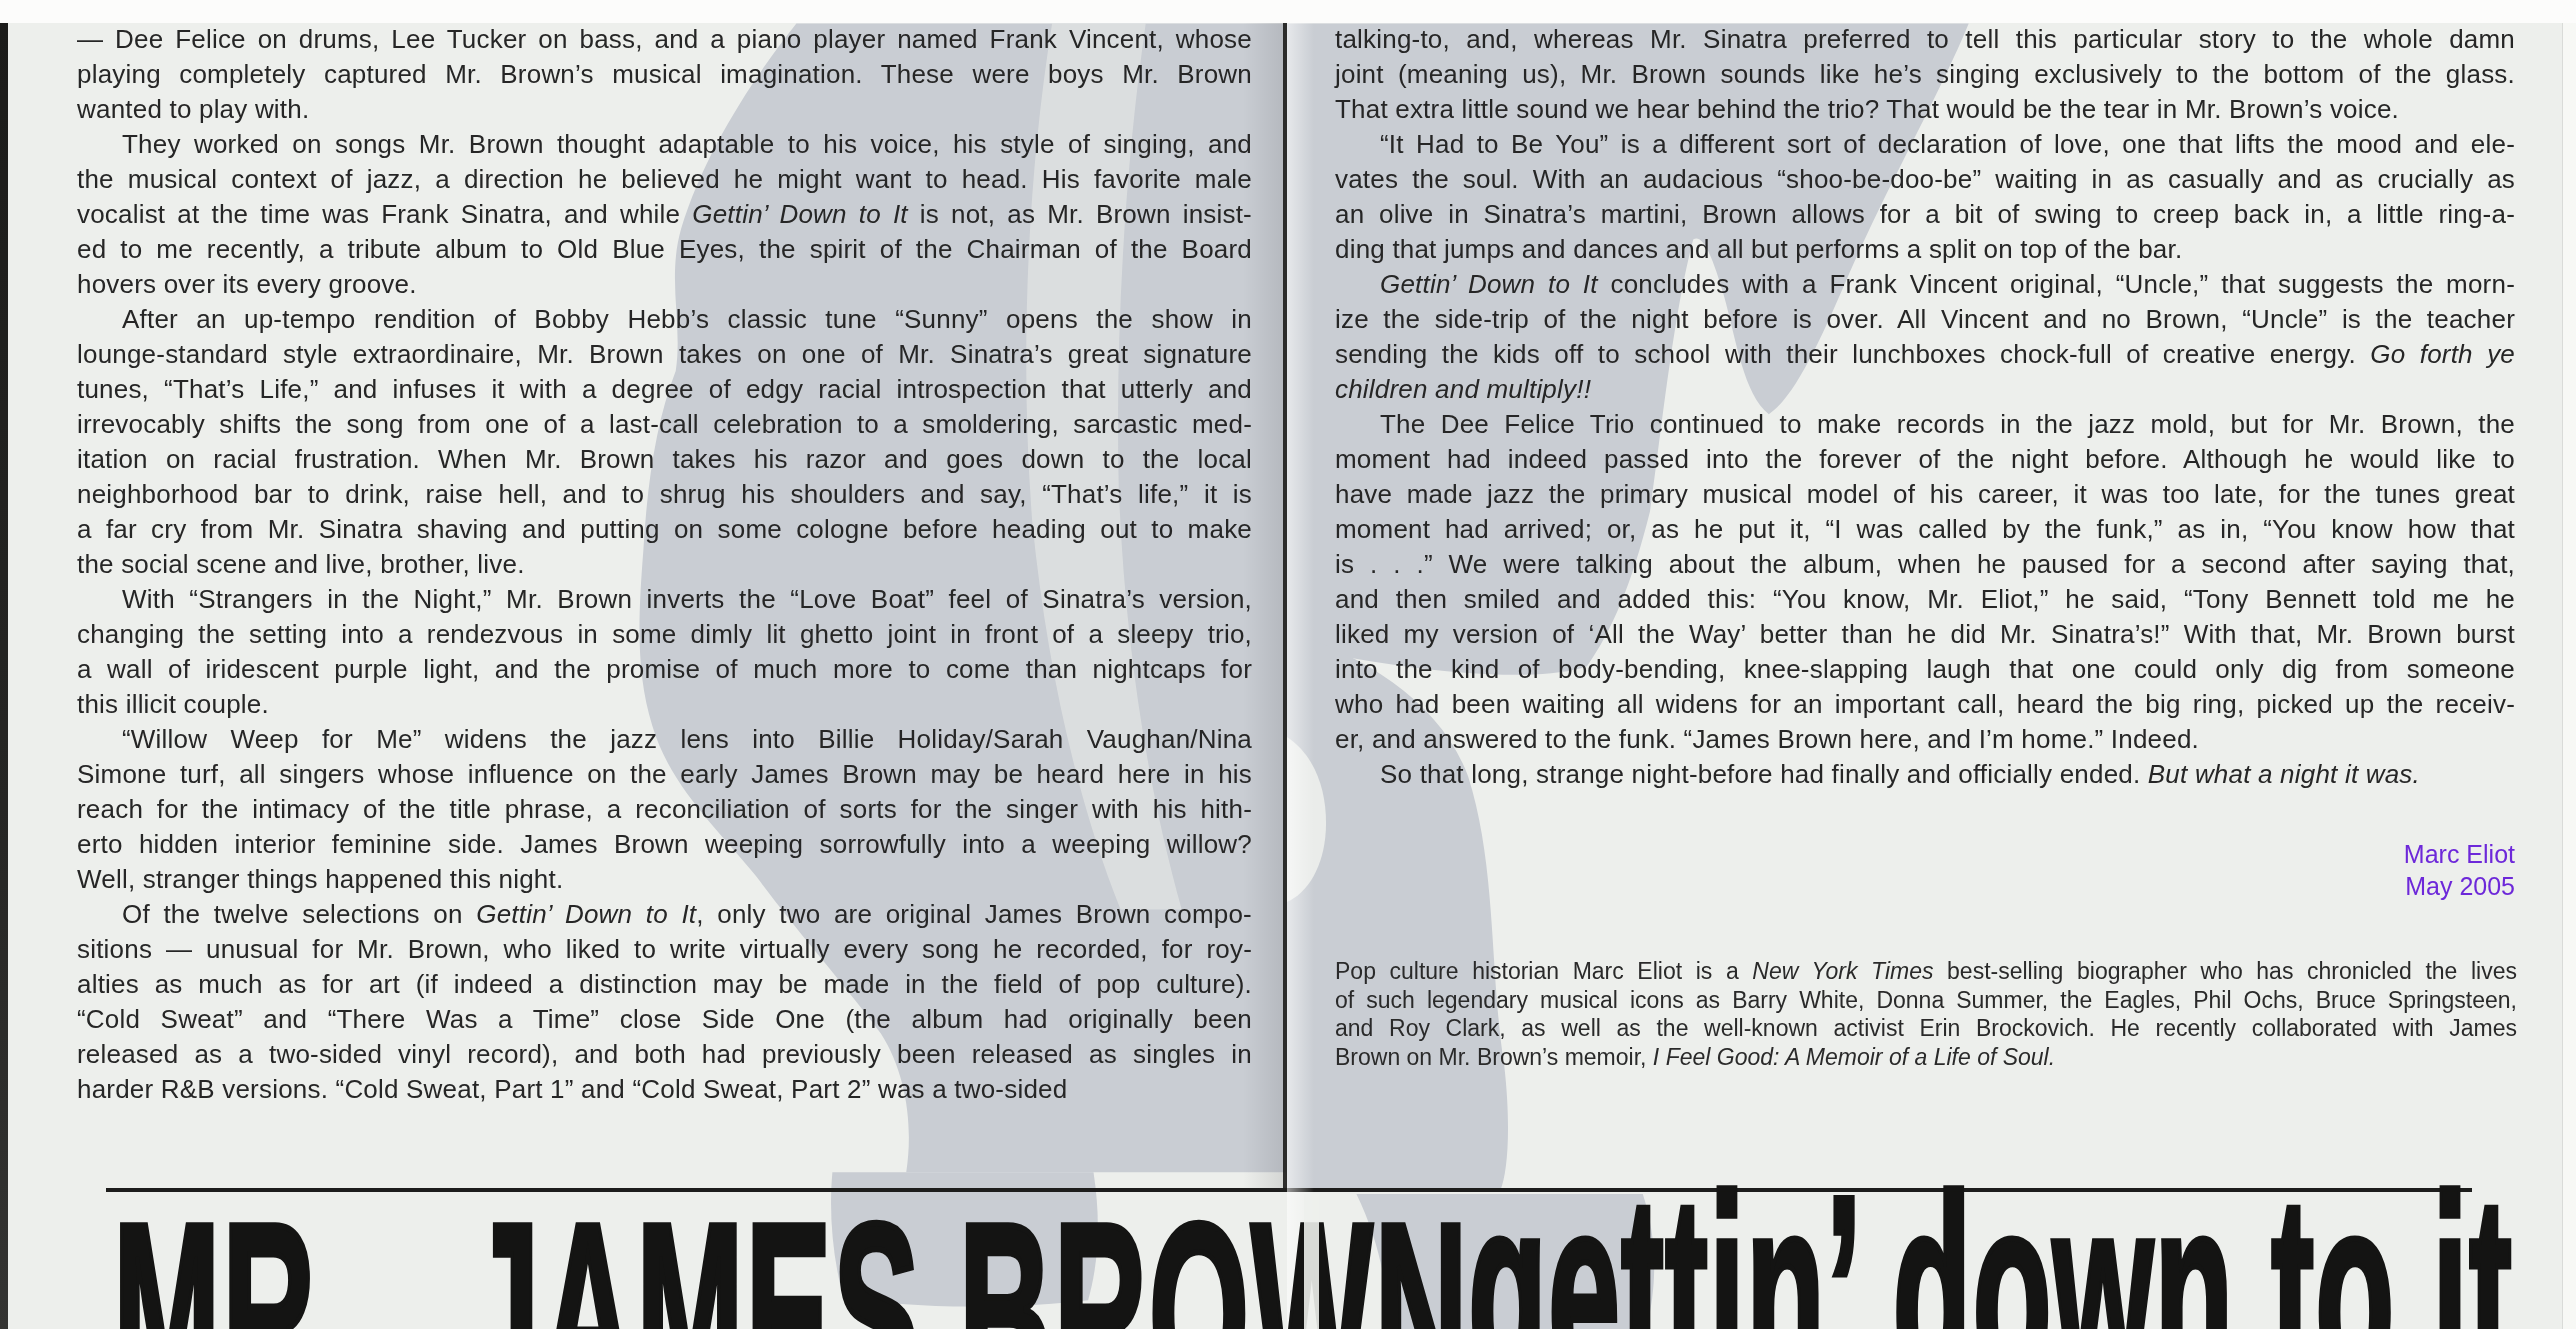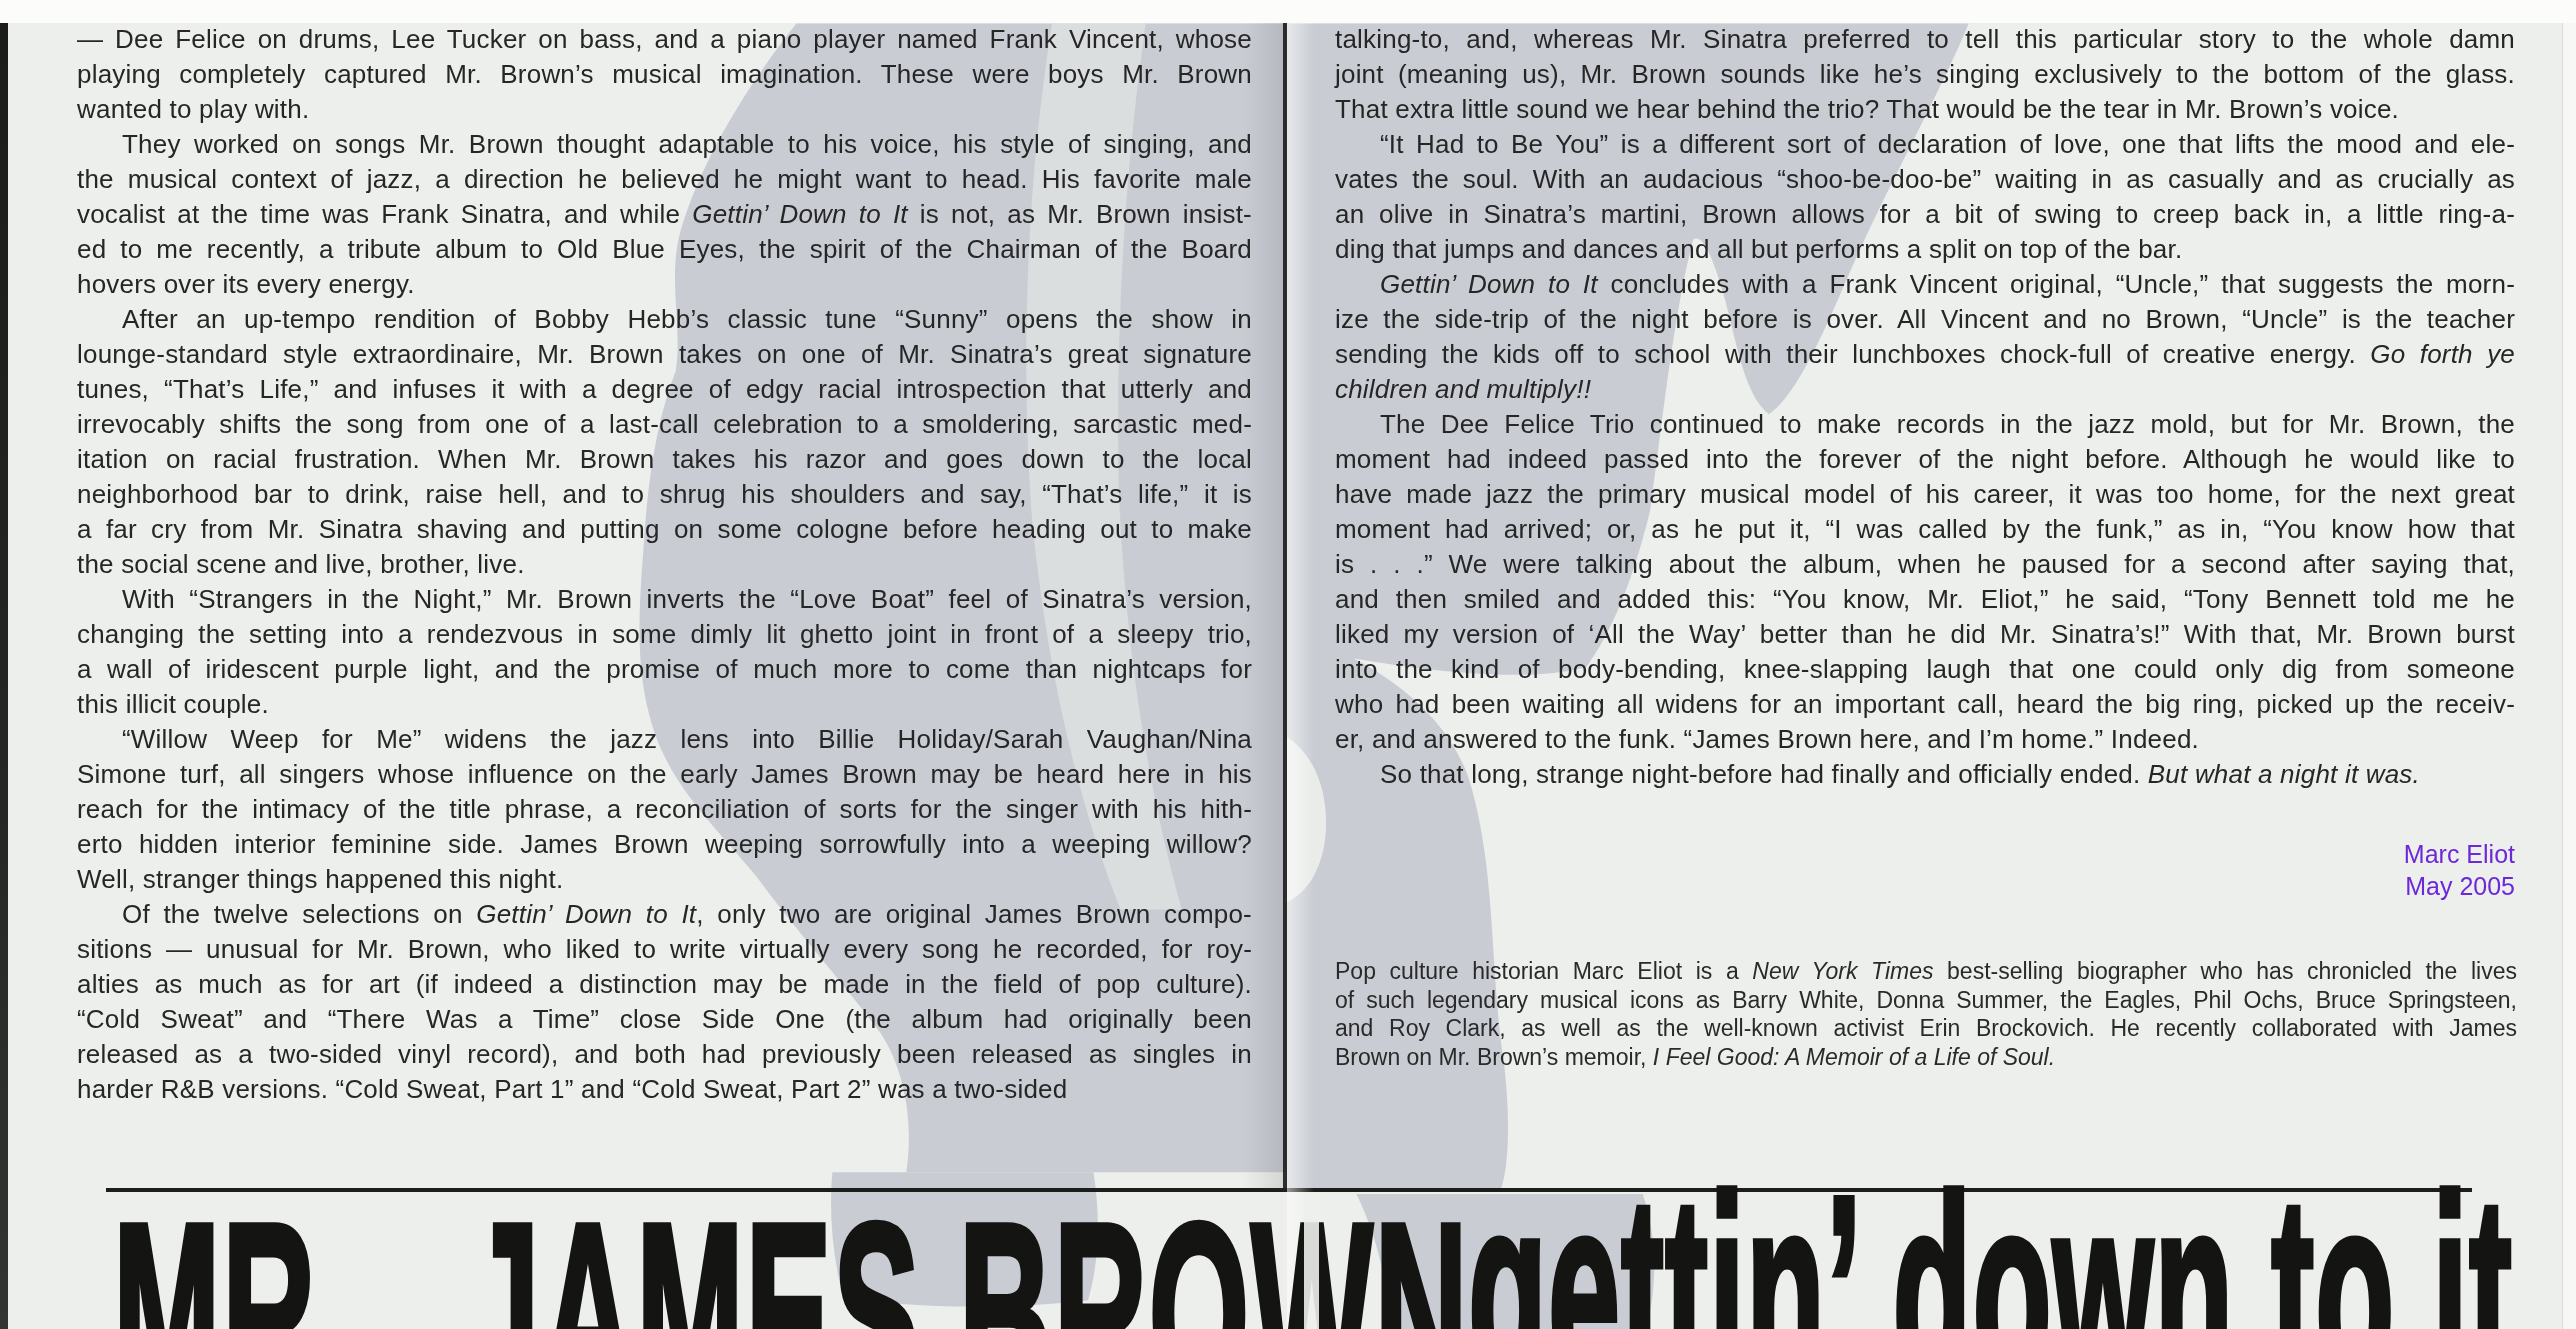--- a/index.html
+++ b/index.html
@@ -104,21 +104,21 @@
   </svg>
 
   <div class="col col-left" id="left-col">
       <div class="tl"><span>— Dee Felice on drums, Lee Tucker on bass, and a piano player named Frank Vincent, whose</span></div>
       <div class="tl"><span>playing completely captured Mr. Brown’s musical imagination. These were boys Mr. Brown</span></div>
       <div class="tl end"><span>wanted to play with.</span></div>
       <div class="tl ind"><span>They worked on songs Mr. Brown thought adaptable to his voice, his style of singing, and</span></div>
       <div class="tl"><span>the musical context of jazz, a direction he believed he might want to head. His favorite male</span></div>
       <div class="tl"><span>vocalist at the time was Frank Sinatra, and while </span><span class="it">Gettin’ Down to It</span><span> is not, as Mr. Brown insist-</span></div>
       <div class="tl"><span>ed to me recently, a tribute album to Old Blue Eyes, the spirit of the Chairman of the Board</span></div>
-      <div class="tl end"><span>hovers over its every energy.</span></div>
+      <div class="tl end"><span>hovers over its every groove.</span></div>
       <div class="tl ind"><span>After an up-tempo rendition of Bobby Hebb’s classic tune “Sunny” opens the show in</span></div>
       <div class="tl"><span>lounge-standard style extraordinaire, Mr. Brown takes on one of Mr. Sinatra’s great signature</span></div>
       <div class="tl"><span>tunes, “That’s Life,” and infuses it with a degree of edgy racial introspection that utterly and</span></div>
       <div class="tl"><span>irrevocably shifts the song from one of a last-call celebration to a smoldering, sarcastic med-</span></div>
       <div class="tl"><span>itation on racial frustration. When Mr. Brown takes his razor and goes down to the local</span></div>
       <div class="tl"><span>neighborhood bar to drink, raise hell, and to shrug his shoulders and say, “That’s life,” it is</span></div>
       <div class="tl"><span>a far cry from Mr. Sinatra shaving and putting on some cologne before heading out to make</span></div>
       <div class="tl end"><span>the social scene and live, brother, live.</span></div>
       <div class="tl ind"><span>With “Strangers in the Night,” Mr. Brown inverts the “Love Boat” feel of Sinatra’s version,</span></div>
       <div class="tl"><span>changing the setting into a rendezvous in some dimly lit ghetto joint in front of a sleepy trio,</span></div>
@@ -143,21 +143,21 @@
       <div class="tl ind"><span>“It Had to Be You” is a different sort of declaration of love, one that lifts the mood and ele-</span></div>
       <div class="tl"><span>vates the soul. With an audacious “shoo-be-doo-be” waiting in as casually and as crucially as</span></div>
       <div class="tl"><span>an olive in Sinatra’s martini, Brown allows for a bit of swing to creep back in, a little ring-a-</span></div>
       <div class="tl end"><span>ding that jumps and dances and all but performs a split on top of the bar.</span></div>
       <div class="tl ind"><span class="it">Gettin’ Down to It</span><span> concludes with a Frank Vincent original, “Uncle,” that suggests the morn-</span></div>
       <div class="tl"><span>ize the side-trip of the night before is over. All Vincent and no Brown, “Uncle” is the teacher</span></div>
       <div class="tl"><span>sending the kids off to school with their lunchboxes chock-full of creative energy. </span><span class="it">Go forth ye</span></div>
       <div class="tl end"><span class="it">children and multiply!!</span></div>
       <div class="tl ind"><span>The Dee Felice Trio continued to make records in the jazz mold, but for Mr. Brown, the</span></div>
       <div class="tl"><span>moment had indeed passed into the forever of the night before. Although he would like to</span></div>
-      <div class="tl"><span>have made jazz the primary musical model of his career, it was too home, for the next great</span></div>
+      <div class="tl"><span>have made jazz the primary musical model of his career, it was too late, for the tunes great</span></div>
       <div class="tl"><span>moment had arrived; or, as he put it, “I was called by the funk,” as in, “You know how that</span></div>
       <div class="tl"><span>is . . .” We were talking about the album, when he paused for a second after saying that,</span></div>
       <div class="tl"><span>and then smiled and added this: “You know, Mr. Eliot,” he said, “Tony Bennett told me he</span></div>
       <div class="tl"><span>liked my version of ‘All the Way’ better than he did Mr. Sinatra’s!” With that, Mr. Brown burst</span></div>
       <div class="tl"><span>into the kind of body-bending, knee-slapping laugh that one could only dig from someone</span></div>
       <div class="tl"><span>who had been waiting all widens for an important call, heard the big ring, picked up the receiv-</span></div>
       <div class="tl end"><span>er, and answered to the funk. “James Brown here, and I’m home.” Indeed.</span></div>
       <div class="tl end ind"><span>So that long, strange night-before had finally and officially ended. </span><span class="it">But what a night it was.</span></div>
     </div>
 

